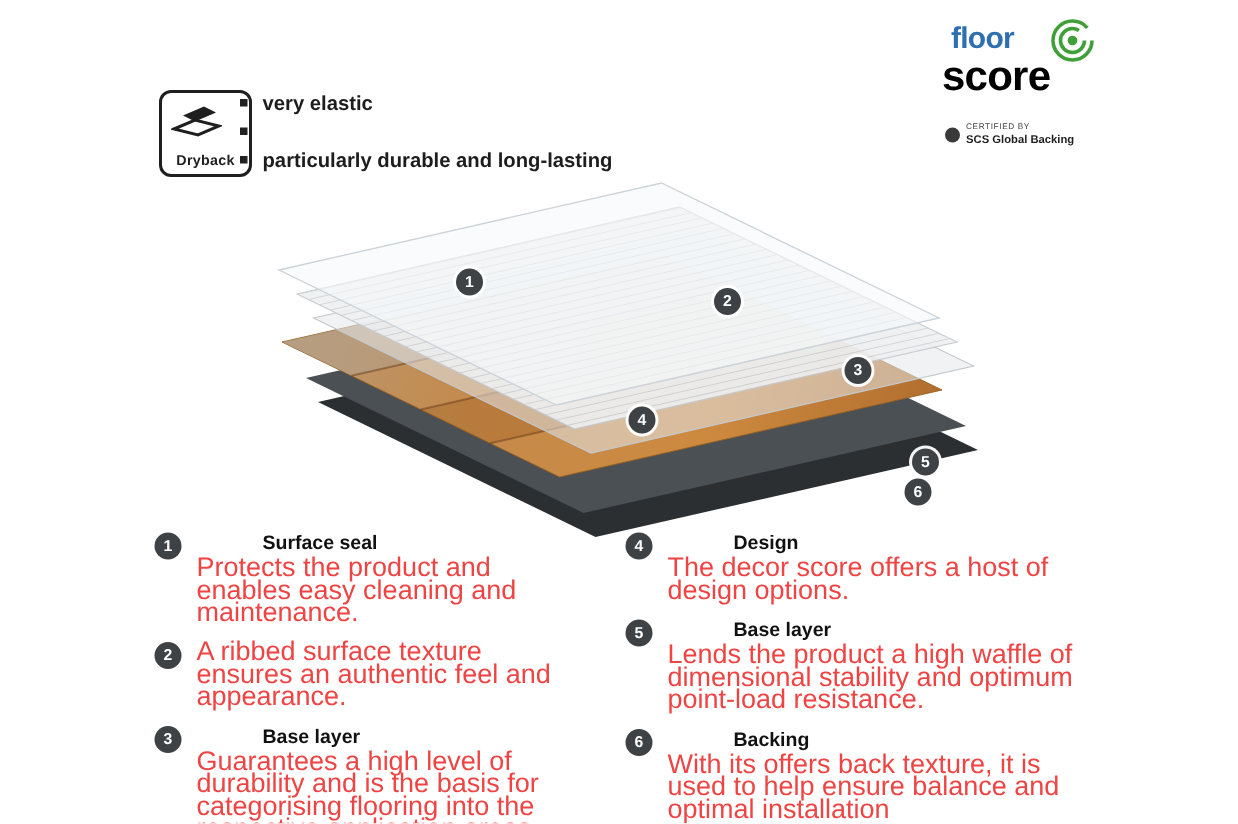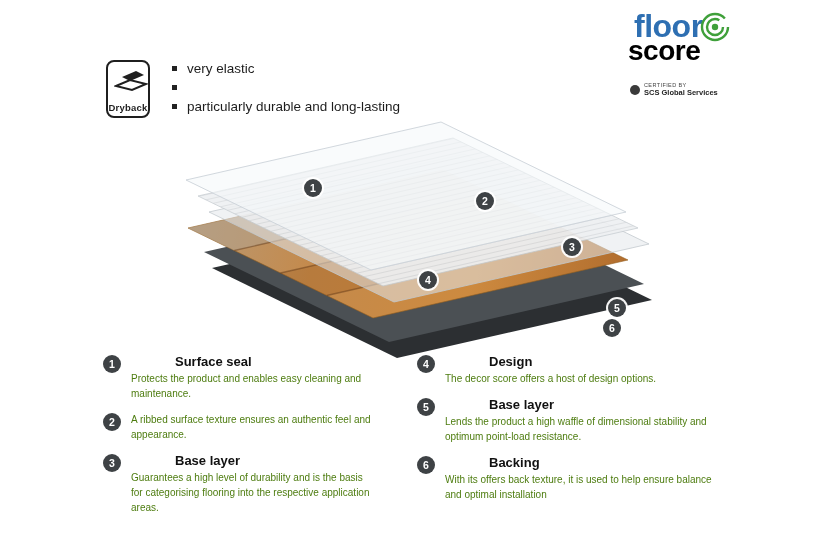--- a/index.html
+++ b/index.html
@@ -1,35 +1,35 @@
 <!DOCTYPE html>
 <html><head>
 <meta charset="utf-8">
 <style>
   * { margin:0; padding:0; box-sizing:border-box; }
   body { background:#ffffff; font-family:"Liberation Sans", sans-serif; }
   .stage { position:relative; width:825px; height:549px; background:#ffffff; overflow:hidden; }
 
   
-  .dryback { position:absolute; left:106px; top:60px; width:44px; height:58px;
+  .dryback { position:absolute; left:106px; top:60px; width:62px; height:58px;
              border:2.5px solid #1f1f1f; border-radius:8px;
              display:flex; flex-direction:column; align-items:center; justify-content:flex-end;
              padding-bottom:3px; }
   .dryback svg { position:absolute; top:6px; left:6px; }
   .dryback-label { font-size:9.5px; font-weight:bold; color:#1f1f1f; letter-spacing:0.2px; }
 
   
-  .features { position:absolute; left:172px; top:59px; }
+  .features { position:absolute; left:160px; top:59px;font-weight:bold; }
   .feature-row { display:flex; align-items:flex-start; height:19px; }
   .bullet { width:5px; height:5px; background:#222; margin:7px 10px 0 0; flex-shrink:0; }
   .feature-text { font-size:13.5px; color:#1d1d1d; line-height:19px; }
 
   
   .floorscore { position:absolute; left:620px; top:12px; width:130px; height:95px; }
-  .fs-word1 { position:absolute; left:14px; top:0px; font-size:32px; font-weight:bold;
+  .fs-word1 { position:absolute; left:14px; top:0px; font-size:20px; font-weight:bold;
               letter-spacing:-0.5px; line-height:28px; }
   .fs-word2 { position:absolute; left:8px; top:25px; font-size:28px; font-weight:bold;
               letter-spacing:-0.5px; line-height:28px; }
   .fs-swirl { position:absolute; left:78px; top:-2px; }
   .fs-cert { position:absolute; left:10px; top:70px; display:flex; align-items:center; gap:4px; }
   .scs-circle { width:10px; height:10px; border-radius:50%; background:#3a3a3a; flex-shrink:0;
                 color:#fff; font-size:6px; font-weight:bold; display:flex; align-items:center; justify-content:center; }
   .fs-cert-lines { display:flex; flex-direction:column; }
   .fs-cert-by { font-size:5.5px; letter-spacing:0.4px; color:#444; }
   .fs-cert-name { font-size:7.5px; font-weight:bold; color:#1e1e1e; }
@@ -43,21 +43,21 @@
 
   
   .legend-col { position:absolute; top:354px; }
   .legend-col.left  { left:103px; width:274px; }
   .legend-col.right { left:417px; width:308px; }
   .legend-item { display:flex; align-items:flex-start; margin-bottom:11px; }
   .legend-num { width:18px; height:18px; border-radius:50%; background:#3e4245; color:#fff;
                 font-size:10.5px; font-weight:bold; display:flex; align-items:center;
                 justify-content:center; flex-shrink:0; margin:1px 10px 0 0; }
   .legend-title { font-size:13px; font-weight:bold; color:#111; line-height:16px; margin-bottom:1px;margin-left:44px; }
-  .legend-desc { font-size:10px; color:#4d7c0f; line-height:15px; }
+  .legend-desc { font-size:18px; color:#ef4444; line-height:15px; }
 </style>
 </head>
 <body>
 
 <div class="stage">
 
   <div class="dryback">
     <svg width="34" height="26" viewBox="0 0 34 26">
       <polygon points="8,9 22,3 30,7 16,13" fill="#1f1f1f"></polygon>
       <polygon points="2,18 16,12 32,16 18,22" fill="none" stroke="#1f1f1f" stroke-width="2"></polygon>
@@ -84,21 +84,21 @@
     <svg class="fs-swirl" width="34" height="34" viewBox="0 0 34 34">
       <circle cx="17" cy="17" r="13" fill="none" stroke="#3fa03a" stroke-width="2.4" stroke-dasharray="72 10"></circle>
       <circle cx="17" cy="17" r="8" fill="none" stroke="#3fa03a" stroke-width="2.4" stroke-dasharray="42 8"></circle>
       <circle cx="17" cy="17" r="3.2" fill="#3fa03a"></circle>
     </svg>
     <span class="fs-word2" style="color:#000000;">score</span>
     <div class="fs-cert">
       <span class="scs-circle"></span>
       <span class="fs-cert-lines">
         <span class="fs-cert-by">CERTIFIED BY</span>
-        <span class="fs-cert-name">SCS Global Services</span>
+        <span class="fs-cert-name">SCS Global Backing</span>
       </span>
     </div>
   </div>
 
   <svg class="diagram-svg" width="825" height="549" viewBox="0 0 825 549">
     <defs>
       <linearGradient id="woodGrad" x1="188" y1="200" x2="628" y2="300" gradientUnits="userSpaceOnUse">
         <stop offset="0" stop-color="#b89a77"></stop>
         <stop offset="0.3" stop-color="#c48a4c"></stop>
         <stop offset="0.65" stop-color="#cd8a3f"></stop>

